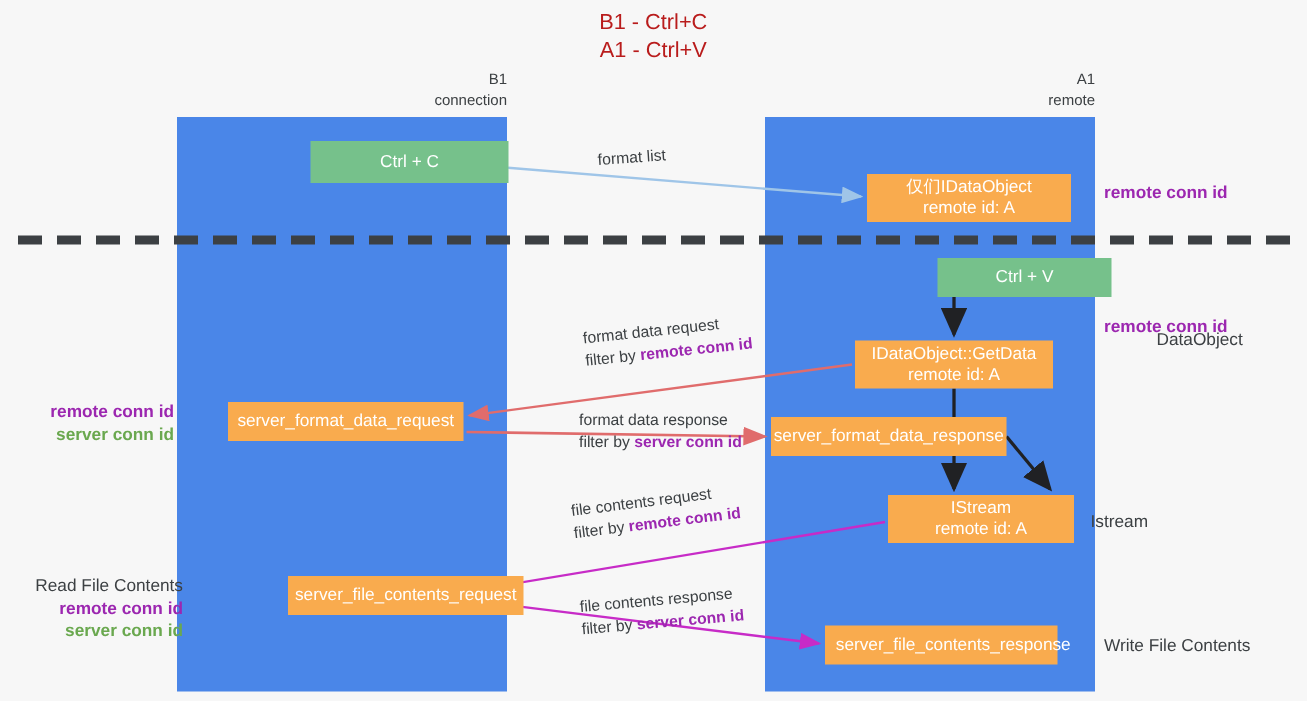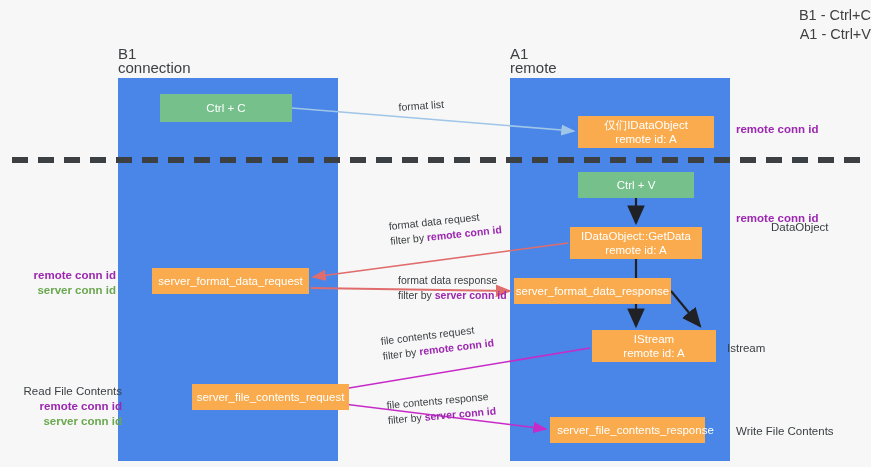--- a/index.html
+++ b/index.html
@@ -8,28 +8,28 @@
     background:#f7f7f7;
     font-family:"Liberation Sans","DejaVu Sans",sans-serif;
     position:relative;overflow:hidden;
     -webkit-font-smoothing:antialiased;
   }
   .canvas{position:absolute;left:0;top:0;width:871px;height:467px;}
   .abs{position:absolute;}
 
   
   #title{
-    left:0;top:6px;width:871px;text-align:right;
-    font-size:14.5px;color:#404040;line-height:19px;
+    left:0;top:6px;width:871px;text-align:center;
+    font-size:14.5px;color:#b91c1c;line-height:19px;
   }
   #title div{white-space:pre;}
 
   
   .colhead{
-    font-size:15px;color:#3c4043;text-align:left;line-height:14px;
+    font-size:10px;color:#3c4043;text-align:right;line-height:14px;
   }
   #head-b1{left:118px;top:47px;width:220px;}
   #head-a1{left:510px;top:47px;width:220px;}
 
   
   .lane{background:#4a86e8;}
   #lane-b1{left:118px;top:78px;width:220px;height:383px;}
   #lane-a1{left:510px;top:78px;width:220px;height:383px;}
 
   
@@ -37,21 +37,21 @@
     left:12px;top:157px;width:848px;height:6px;
     background:repeating-linear-gradient(to right,#3c4043 0 16px,transparent 16px 26px);
   }
 
   
   .node{
     box-sizing:border-box;
     display:flex;flex-direction:column;align-items:center;justify-content:center;
     color:#ffffff;font-size:11.5px;line-height:14px;text-align:center;
   }
-  .node.green{background:#76c18b;}
+  .node.green{background:#76c18b;margin-left:47px;}
   .node.orange{background:#f9ab4e;}
   .node span{display:block;white-space:nowrap;}
 
   #n-ctrlc{left:160px;top:94px;width:132px;height:28px;}
   #n-idataobject{left:578px;top:116px;width:136px;height:32px;}
   #n-ctrlv{left:578px;top:172px;width:116px;height:26px;}
   #n-getdata{left:570px;top:227px;width:132px;height:32px;}
   #n-sfdreq{left:152px;top:268px;width:157px;height:26px;}
   #n-sfdresp{left:514px;top:278px;width:157px;height:26px;}
   #n-istream{left:592px;top:330px;width:124px;height:32px;}
@@ -74,21 +74,21 @@
 
   #note-l1{left:6px;top:268px;width:110px;}
   #note-l2{left:6px;top:384px;width:116px;}
 
   
   .alabel{font-size:10.5px;color:#3c4043;line-height:15px;white-space:nowrap;}
   .alabel .purple{color:#9c27b0;font-weight:bold;}
 
   #al-formatlist{left:398px;top:100px;transform:rotate(-4deg);transform-origin:left top;}
   #al-fdreq{left:388px;top:219px;transform:rotate(-6deg);transform-origin:left top;}
-  #al-fdresp{left:386px;top:273px;margin-left:12px;}
+  #al-fdresp{left:386px;top:273px;}
   #al-fcreq{left:380px;top:334px;transform:rotate(-7deg);transform-origin:left top;}
   #al-fcresp{left:386px;top:398px;transform:rotate(-5deg);transform-origin:left top;}
 
   svg.overlay{position:absolute;left:0;top:0;width:871px;height:467px;pointer-events:none;}
 </style>
 </head>
 <body>
 
 <div class="canvas">
 

